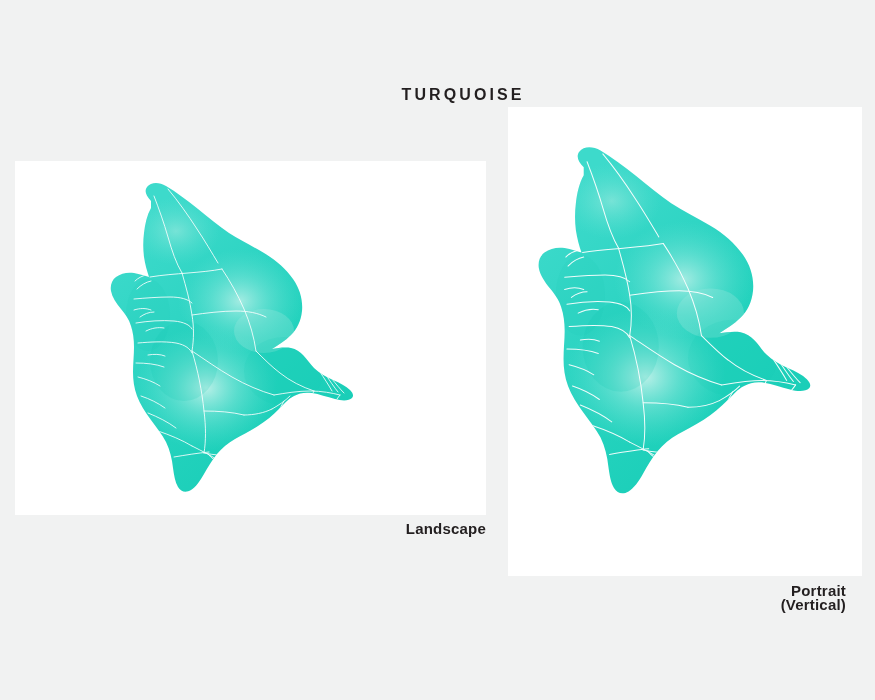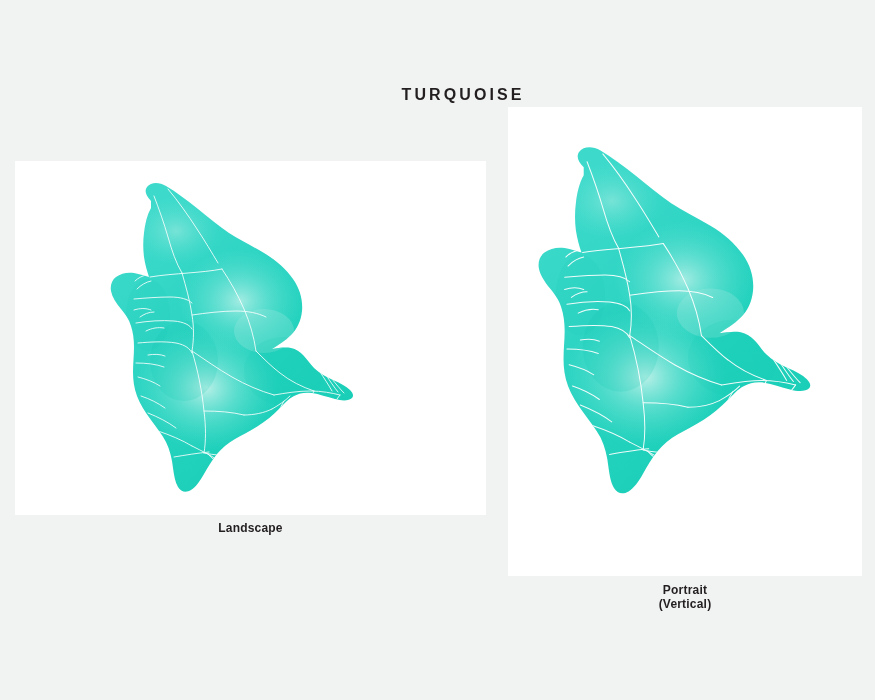--- a/index.html
+++ b/index.html
@@ -72,34 +72,34 @@
   #poster-portrait .map-svg {
     left: 5px;
     top: 20px;
     width: 350px;
     height: 379px;
   }
 
   
   .caption {
     position: absolute;
-    text-align: center;
-    font-size: 12px;
+    text-align: right;
+    font-size: 15px;
     font-weight: bold;
     color: #231f20;
     line-height: 13.5px;
     letter-spacing: 0.2px;
   }
   #caption-landscape {
     left: 15px;
     top: 522px;
     width: 471px;
   }
   #caption-portrait {
-    left: 508px;
+    left: 492px;
     top: 584px;
     width: 354px;
   }
   .caption-line { display: block; }
 </style>
 </head>
 <body style="background: rgb(241, 242, 242);">
 
 <div id="page-title">TURQUOISE</div>
 

